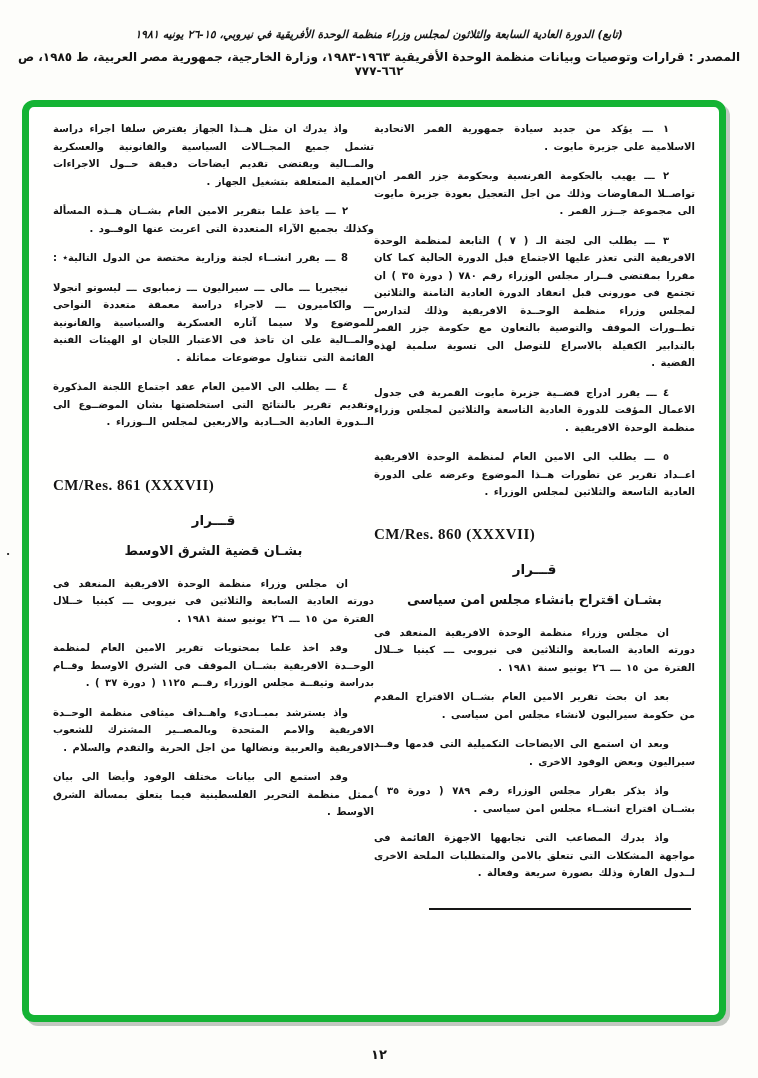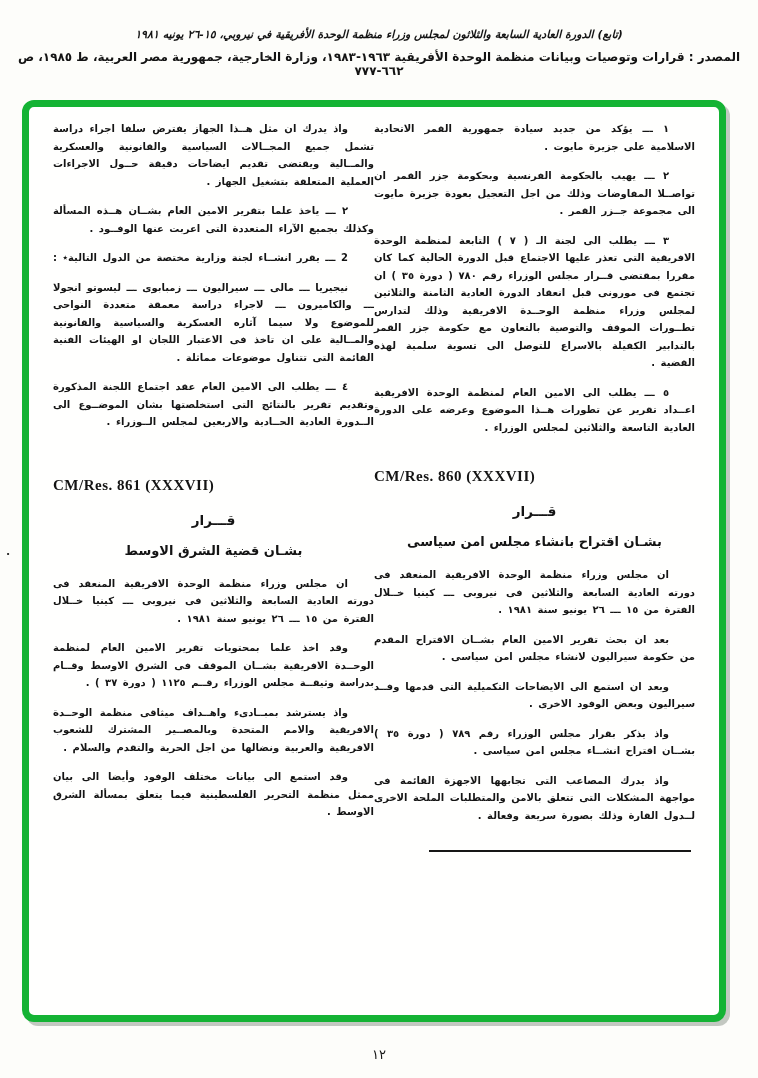--- a/index.html
+++ b/index.html
@@ -36,61 +36,62 @@
   }
   .res-word{direction:rtl;text-align:center;font-size:13.5px;font-weight:bold;margin:18px 0 0 0;}
   .res-subject{direction:rtl;text-align:center;font-size:13px;font-weight:bold;margin:15px 0 17px 0;}
 
   .footnote-rule{
     border:0;border-top:2.5px solid #161616;height:0;width:262px;
     margin:14px 4px 8px auto;
   }
   .page-number{
     position:absolute;bottom:16px;left:0;right:0;text-align:center;
-    font-size:13px;font-weight:normal;
+    font-size:13px;font-weight:bold;
   }
   .margin-dot{
     position:absolute;left:6px;top:548px;font-size:11px;font-weight:bold;color:#333;
   }
 </style>
 </head>
 <body>
 
 <div class="doc-header">
   <div class="line1">(تابع) الدورة العادية السابعة والثلاثون لمجلس وزراء منظمة الوحدة الأفريقية في نيروبي، ١٥-٢٦ يونيه ١٩٨١</div>
   <div class="line2">المصدر : قرارات وتوصيات وبيانات منظمة الوحدة الأفريقية ١٩٦٣-١٩٨٣، وزارة الخارجية، جمهورية مصر العربية، ط ١٩٨٥، ص ٦٦٢-٧٧٧</div>
 </div>
 
 <div class="green-box">
   <div class="columns">
 
     <div class="col">
       <p class="par">١ ـــ يؤكد من جديد سيادة جمهورية القمر الاتحادية الاسلامية على جزيرة مايوت .</p>
       <p class="par">٢ ـــ يهيب بالحكومة الفرنسية وبحكومة جزر القمر ان تواصــلا المفاوضات وذلك من اجل التعجيل بعودة جزيرة مايوت الى مجموعة جــزر القمر .</p>
       <p class="par">٣ ـــ يطلب الى لجنة الـ ( ٧ ) التابعة لمنظمة الوحدة الافريقية التى تعذر عليها الاجتماع قبل الدورة الحالية كما كان مقررا بمقتضى قــرار مجلس الوزراء رقم ٧٨٠ ( دورة ٣٥ ) ان تجتمع فى مورونى قبل انعقاد الدورة العادية الثامنة والثلاثين لمجلس وزراء منظمة الوحــدة الافريقية وذلك لتدارس تطــورات الموقف والتوصية بالتعاون مع حكومة جزر القمر بالتدابير الكفيلة بالاسراع للتوصل الى تسوية سلمية لهذه القضية .</p>
+      <p class="par">٤ ـــ يقرر ادراج قضــية جزيرة مايوت القمرية فى جدول الاعمال المؤقت للدورة العادية التاسعة والثلاثين لمجلس وزراء منظمة الوحدة الافريقية .</p>
       <p class="par">٥ ـــ يطلب الى الامين العام لمنظمة الوحدة الافريقية اعــداد تقرير عن تطورات هــذا الموضوع وعرضه على الدورة العادية التاسعة والثلاثين لمجلس الوزراء .</p>
 
-      <div class="res-number" style="margin-top:20px">CM/Res. 860 (XXXVII)</div>
+      <div class="res-number" style="margin-top:13px">CM/Res. 860 (XXXVII)</div>
       <div class="res-word">قـــرار</div>
       <div class="res-subject">بشـان اقتراح بانشاء مجلس امن سياسى</div>
 
       <p class="par">ان مجلس وزراء منظمة الوحدة الافريقية المنعقد فى دورته العادية السابعة والثلاثين فى نيروبى ـــ كينيا خــلال الفترة من ١٥ ـــ ٢٦ يونيو سنة ١٩٨١ .</p>
       <p class="par">بعد ان بحث تقرير الامين العام بشــان الاقتراح المقدم من حكومة سيراليون لانشاء مجلس امن سياسى .</p>
       <p class="par">وبعد ان استمع الى الايضاحات التكميلية التى قدمها وفــد سيراليون وبعض الوفود الاخرى .</p>
       <p class="par">واذ يذكر بقرار مجلس الوزراء رقم ٧٨٩ ( دورة ٣٥ ) بشــان اقتراح انشــاء مجلس امن سياسى .</p>
       <p class="par">واذ يدرك المصاعب التى تجابهها الاجهزة القائمة فى مواجهة المشكلات التى تتعلق بالامن والمتطلبات الملحة الاخرى لــدول القارة وذلك بصورة سريعة وفعالة .</p>
 
       <hr class="footnote-rule">
 
     </div>
 
     <div class="col">
       <p class="par">واذ يدرك ان مثل هــذا الجهاز يفترض سلفا اجراء دراسة تشمل جميع المجــالات السياسية والقانونية والعسكرية والمــالية ويقتضى تقديم ايضاحات دقيقة حــول الاجراءات العملية المتعلقة بتشغيل الجهاز .</p>
       <p class="par">٢ ـــ ياخذ علما بتقرير الامين العام بشــان هــذه المسألة وكذلك بجميع الآراء المتعددة التى اعربت عنها الوفــود .</p>
-      <p class="par">2 ـــ يقرر انشــاء لجنة وزارية مختصة من الدول التالية٭ :</p>
+      <p class="par">8 ـــ يقرر انشــاء لجنة وزارية مختصة من الدول التالية٭ :</p>
       <p class="par">نيجيريا ـــ مالى ـــ سيراليون ـــ زمبابوى ـــ ليسوتو انجولا ـــ والكاميرون ـــ لاجراء دراسة معمقة متعددة النواحى للموضوع ولا سيما آثاره العسكرية والسياسية والقانونية والمــالية على ان تاخذ فى الاعتبار اللجان او الهيئات الفنية القائمة التى تتناول موضوعات مماثلة .</p>
       <p class="par">٤ ـــ يطلب الى الامين العام عقد اجتماع اللجنة المذكورة وتقديم تقرير بالنتائج التى استخلصتها بشان الموضــوع الى الــدورة العادية الحــادية والاربعين لمجلس الــوزراء .</p>
 
       <div class="res-number">CM/Res. 861 (XXXVII)</div>
       <div class="res-word">قـــرار</div>
       <div class="res-subject">بشـان قضية الشرق الاوسط</div>
 
       <p class="par">ان مجلس وزراء منظمة الوحدة الافريقية المنعقد فى دورته العادية السابعة والثلاثين فى نيروبى ـــ كينيا خــلال الفترة من ١٥ ـــ ٢٦ يونيو سنة ١٩٨١ .</p>
       <p class="par">وقد اخذ علما بمحتويات تقرير الامين العام لمنظمة الوحــدة الافريقية بشــان الموقف فى الشرق الاوسط وقــام بدراسة وثيقــة مجلس الوزراء رقــم ١١٢٥ ( دورة ٣٧ ) .</p>
       <p class="par">واذ يسترشد بمبــادىء واهــداف ميثاقى منظمة الوحــدة الافريقية والامم المتحدة وبالمصــير المشترك للشعوب الافريقية والعربية ونضالها من اجل الحرية والتقدم والسلام .</p>

